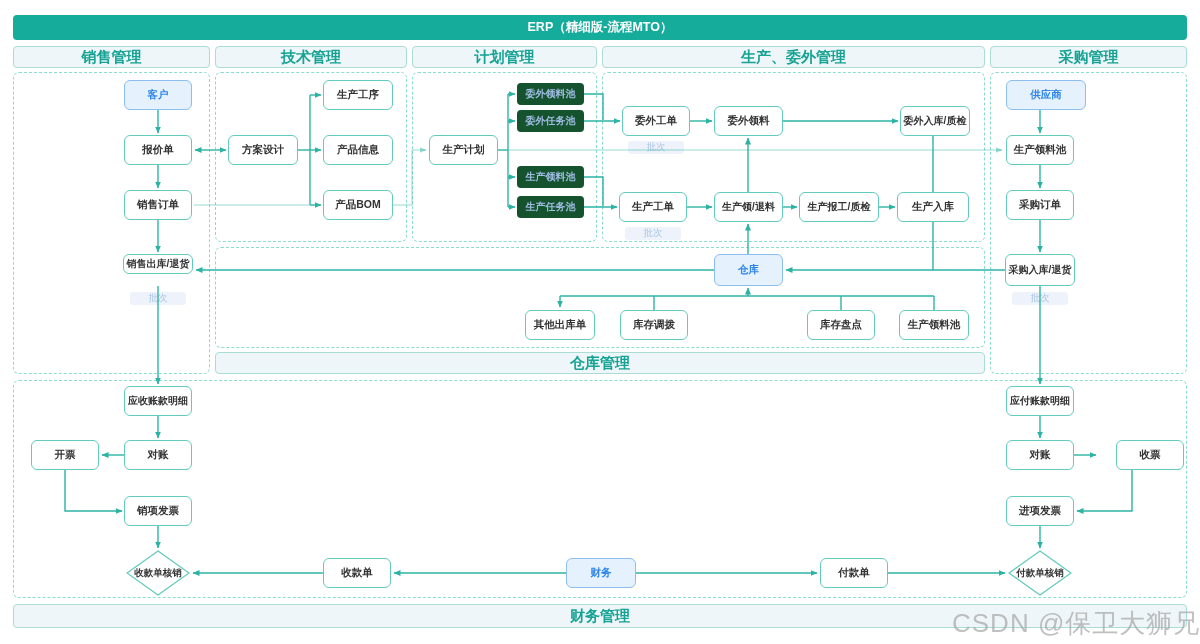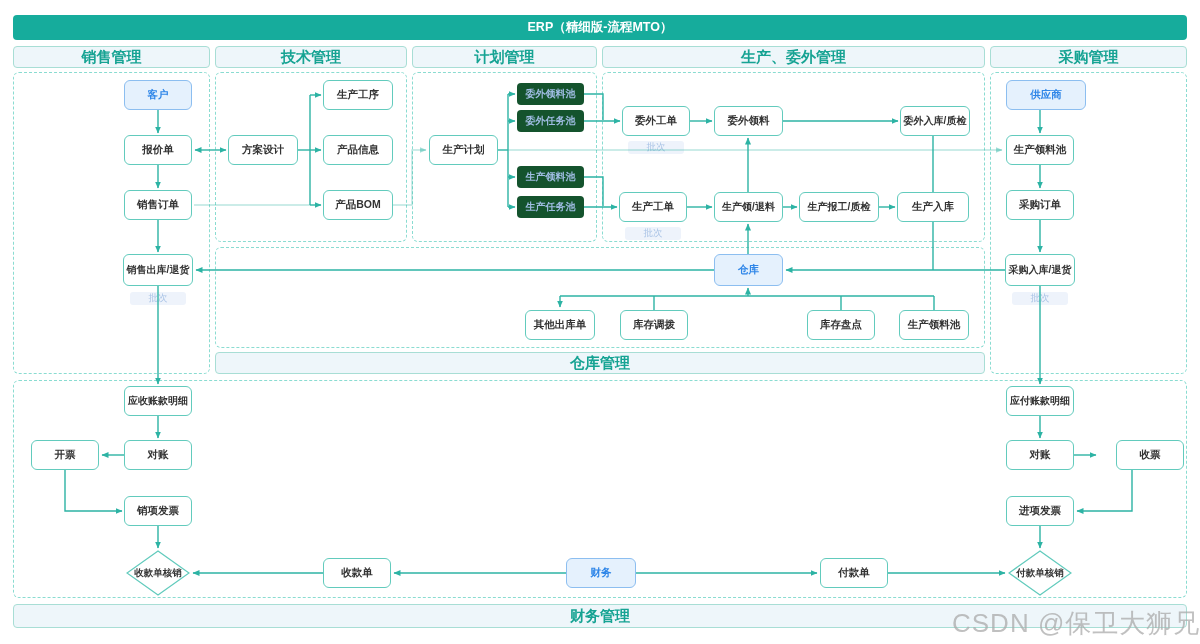--- a/index.html
+++ b/index.html
@@ -50,21 +50,21 @@
   <div class="zone" style="left:990px;top:72px;width:197px;height:302px;"></div>
   <div class="zone" style="left:215px;top:247px;width:770px;height:101px;"></div>
   <div class="zone" style="left:13px;top:380px;width:1174px;height:218px;"></div>
 
   <div class="bar" style="left:215px;top:352px;width:770px;height:22px;">仓库管理</div>
   <div class="bar" style="left:13px;top:604px;width:1174px;height:24px;">财务管理</div>
 
   <div class="node blue" style="left:124px;top:80px;width:68px;height:30px;">客户</div>
   <div class="node" style="left:124px;top:135px;width:68px;height:30px;">报价单</div>
   <div class="node" style="left:124px;top:190px;width:68px;height:30px;">销售订单</div>
-  <div class="node sm" style="left:123px;top:254px;width:70px;height:32px;">销售出库/退货</div>
+  <div class="node sm" style="left:123px;top:254px;width:70px;height:20px;">销售出库/退货</div>
   <div class="badge" style="left:130px;top:292px;width:56px;height:13px;">批次</div>
 
   <div class="node" style="left:228px;top:135px;width:70px;height:30px;">方案设计</div>
   <div class="node" style="left:323px;top:80px;width:70px;height:30px;">生产工序</div>
   <div class="node" style="left:323px;top:135px;width:70px;height:30px;">产品信息</div>
   <div class="node" style="left:323px;top:190px;width:70px;height:30px;">产品BOM</div>
 
   <div class="node" style="left:429px;top:135px;width:69px;height:30px;">生产计划</div>
   <div class="pool" style="left:517px;top:83px;width:67px;height:22px;">委外领料池</div>
   <div class="pool" style="left:517px;top:110px;width:67px;height:22px;">委外任务池</div>

